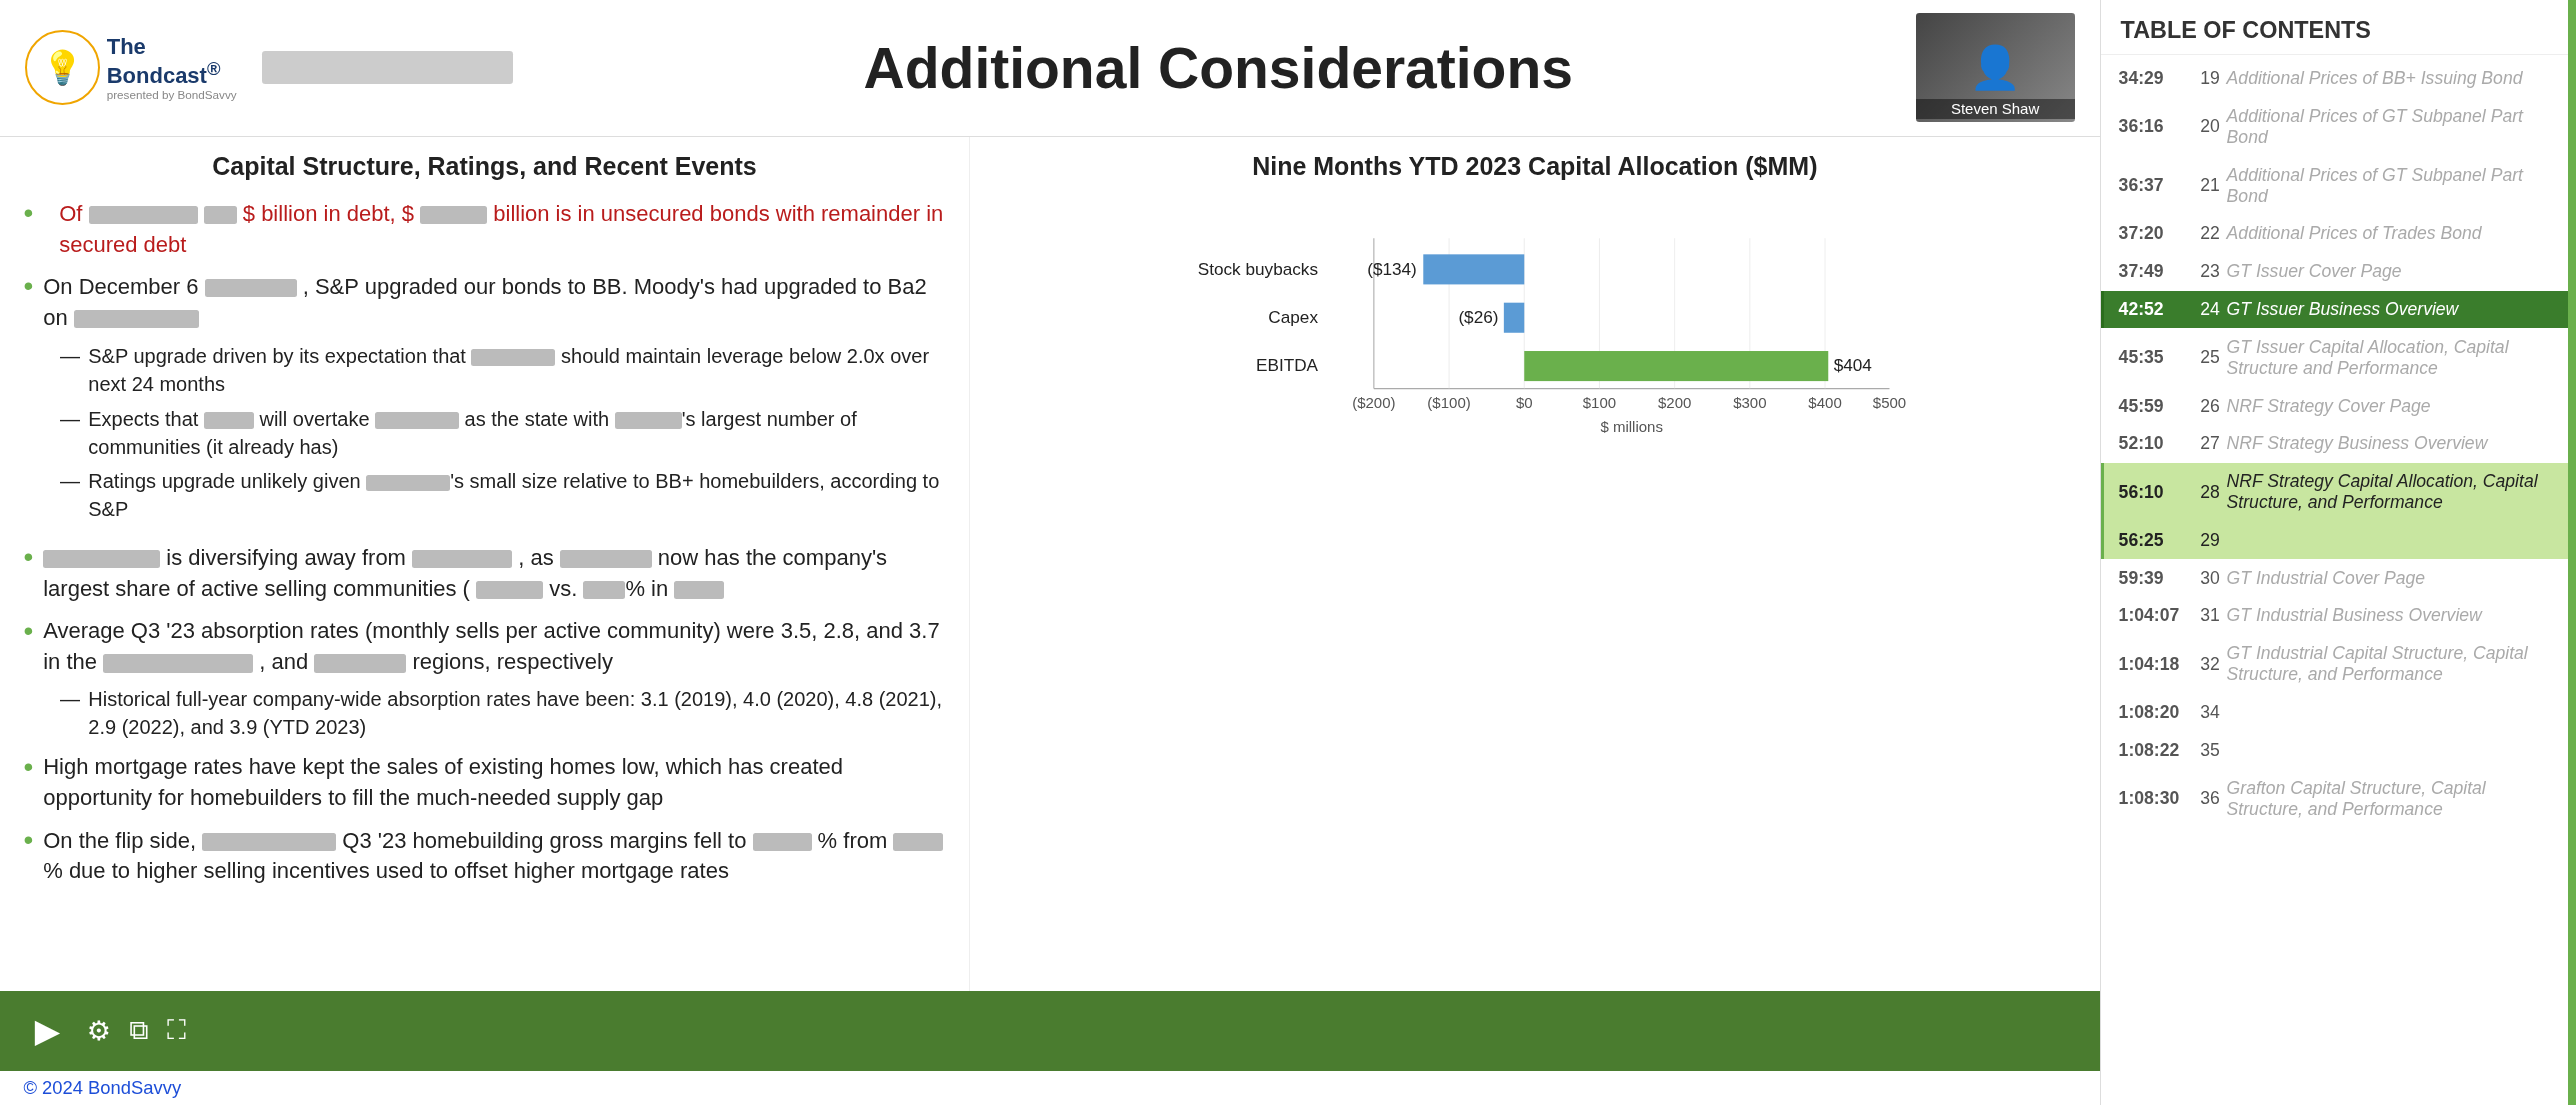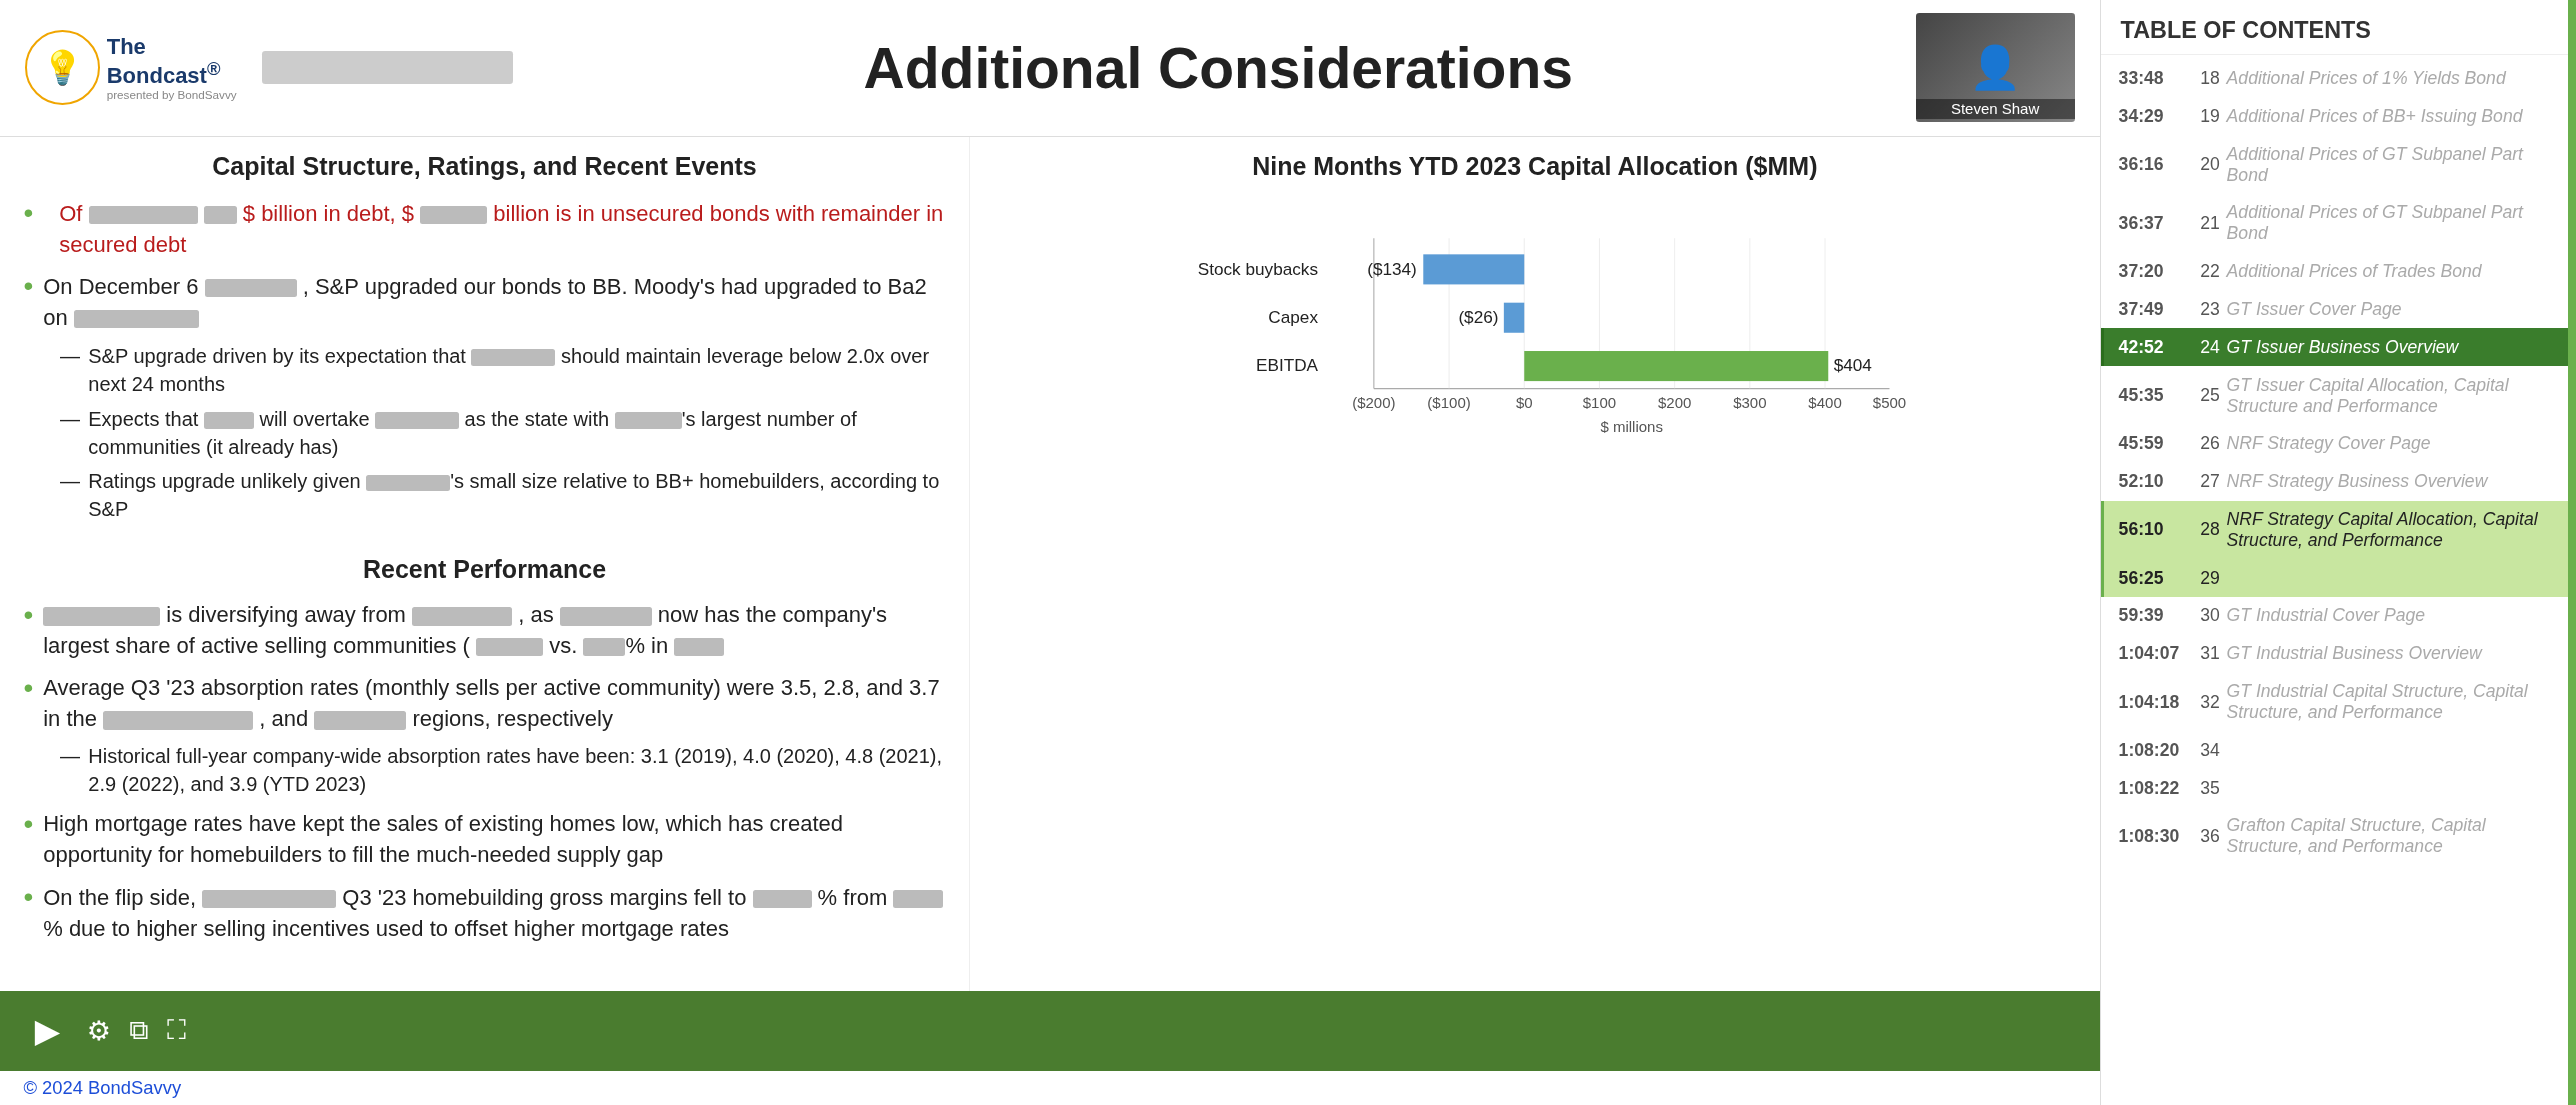--- a/index.html
+++ b/index.html
@@ -73,21 +73,20 @@
               </li>
               <li style="display:flex; align-items:flex-start; margin-bottom:6.7px; font-size:20px;">
                 <span style="margin-right:8.4px; flex-shrink:0;">—</span>
                 <span>Ratings upgrade unlikely given <span style="display:inline-block; background:#bbb; border-radius:2.5px; width:84px; height:16.7px; vertical-align:middle;"></span>'s small size relative to BB+ homebuilders, according to S&amp;P</span>
               </li>
             </ul>
           </div>
         </li>
       </ul>
 
-      <div style="font-size:25px; font-weight:bold; color:#222; text-align:center; margin: 11.7px 0 8.4px;">Recent Performance</div>
 
       <ul style="list-style:none; padding:0;">
 
         <li style="display:flex; align-items:flex-start; margin-bottom:11.7px;">
           <span style="color:#6ab04c; font-size:28px; margin-right:10px; flex-shrink:0; margin-top:-1.7px;">•</span>
           <span style="font-size:22px; line-height:1.4; color:#222;">
             <span style="display:inline-block; background:#bbb; border-radius:2.5px; width:117px; height:18.4px; vertical-align:middle;"></span>
             is diversifying away from
             <span style="display:inline-block; background:#bbb; border-radius:2.5px; width:100px; height:18.4px; vertical-align:middle;"></span>
             , as
@@ -189,25 +188,20 @@
   </div>
 
   <div style="font-size:18.4px; color:#1d4ed8; padding:6.7px 23.4px; background:#fff; flex-shrink:0;">© 2024 BondSavvy</div>
 </div>
 
 <div style="width:468px; background:#fff; border-left:1.7px solid #ddd; display:flex; flex-direction:column; height:100%;">
   <div style="font-size:23.4px; font-weight:bold; color:#333; padding:16.7px 20px 10px; border-bottom:0.8px solid #eee; flex-shrink:0;">TABLE OF CONTENTS</div>
   <div style="flex:1; overflow-y:auto; padding:5px 0;">
 
     <div style="display:flex; align-items:center; padding:8.4px 15px; font-size:17.6px; color:#555; cursor:pointer; border-left:3.3px solid transparent;">
-      <span style="width:75px; font-weight:bold; flex-shrink:0;">33:48</span>
-      <span style="width:33px; flex-shrink:0; text-align:center;">18</span>
-      <span style="flex:1; color:#aaa; font-style:italic;">Additional Prices of 1% Yields Bond</span>
-    </div>
-    <div style="display:flex; align-items:center; padding:8.4px 15px; font-size:17.6px; color:#555; cursor:pointer; border-left:3.3px solid transparent;">
       <span style="width:75px; font-weight:bold; flex-shrink:0;">34:29</span>
       <span style="width:33px; flex-shrink:0; text-align:center;">19</span>
       <span style="flex:1; color:#aaa; font-style:italic;">Additional Prices of BB+ Issuing Bond</span>
     </div>
     <div style="display:flex; align-items:center; padding:8.4px 15px; font-size:17.6px; color:#555; cursor:pointer; border-left:3.3px solid transparent;">
       <span style="width:75px; font-weight:bold; flex-shrink:0;">36:16</span>
       <span style="width:33px; flex-shrink:0; text-align:center;">20</span>
       <span style="flex:1; color:#aaa; font-style:italic;">Additional Prices of GT Subpanel Part Bond</span>
     </div>
     <div style="display:flex; align-items:center; padding:8.4px 15px; font-size:17.6px; color:#555; cursor:pointer; border-left:3.3px solid transparent;">

